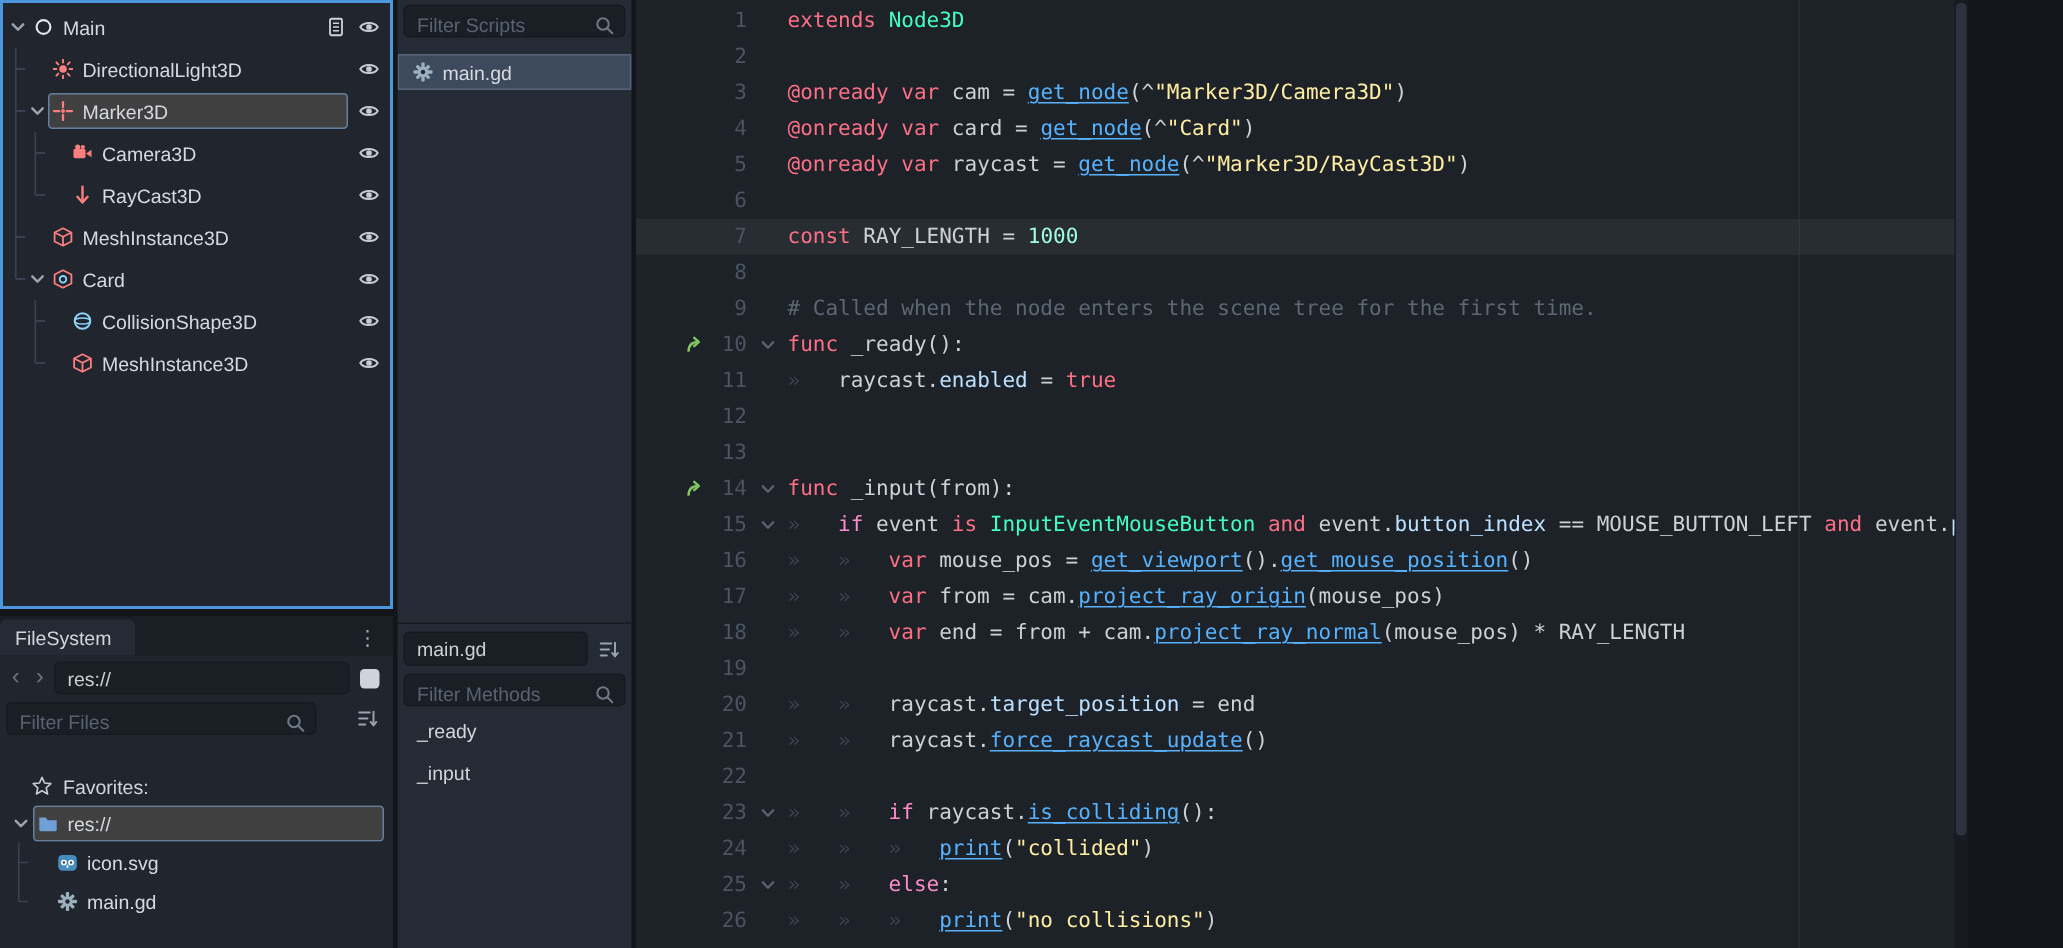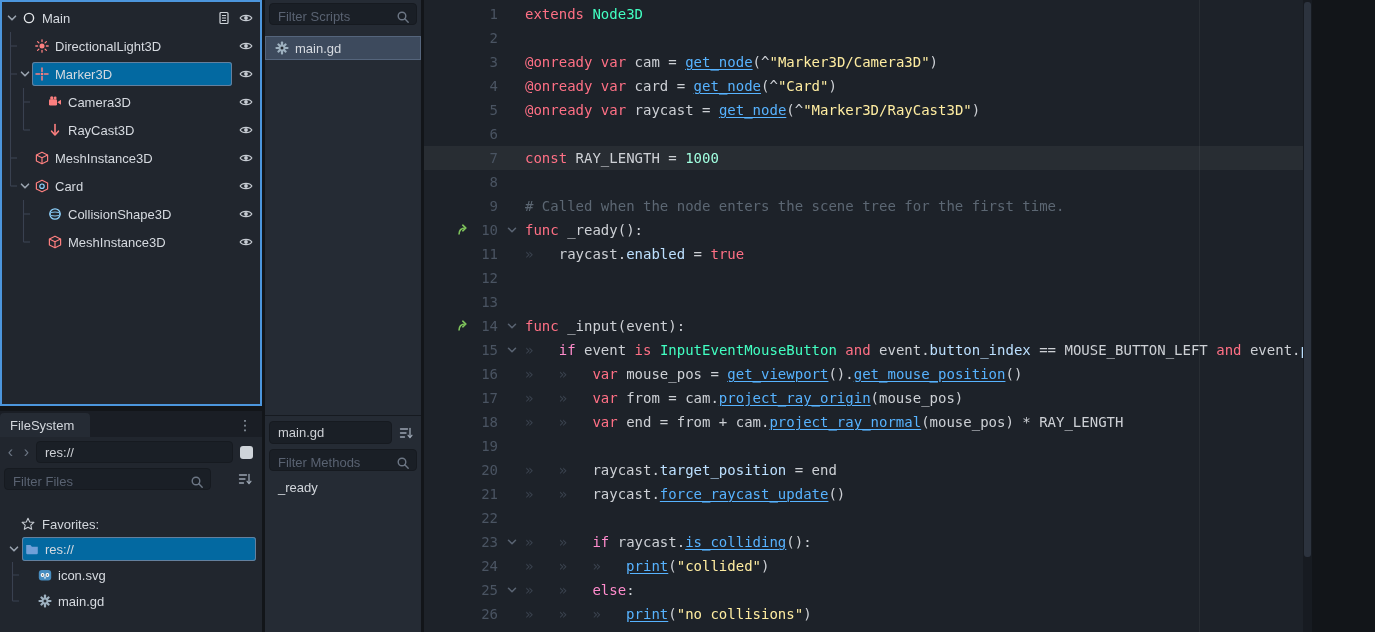--- a/index.html
+++ b/index.html
@@ -12,21 +12,21 @@
   .fs-dock{flex:1;margin-top:5px;background:#21262e;display:flex;flex-direction:column;overflow:hidden}
 
   
   .trow{display:flex;align-items:center;height:28px;padding:0 6px 0 2px}
   .fs-dock .trow{height:26px;padding-left:6px}
   .conn{width:13px;height:100%;flex:none}
   .conn svg{display:block;width:100%;height:100%}
   .chevslot{width:15px;height:14px;flex:none;display:flex;align-items:center;justify-content:center}
   .fs-dock .chevslot{width:16px}
   .tcontent{display:flex;align-items:center;flex:1;height:24px;border-radius:3px;padding-left:2px;gap:6px;min-width:0}
-  .tcontent.sel{background:#0369a1;box-shadow:inset 0 0 0 1px #64809e}
+  .tcontent.sel{background:#404040;box-shadow:inset 0 0 0 1px #64809e}
   .tlabel{font-size:13px;color:#d6dae0;white-space:nowrap;overflow:hidden}
   .icn{display:flex;width:15px;height:15px;flex:none;align-items:center;justify-content:center}
   .icn svg{display:block}
   .rowbtn{margin-left:6px;width:16px;height:16px;cursor:pointer}
 
   
   .fs-titlebar{height:26px;flex:none;background:#1a1e25;display:flex;align-items:flex-end;padding-right:8px}
   .fs-tab{background:#252b34;height:24px;padding:0 16px 0 10px;display:flex;align-items:center;font-size:13px;color:#d2d6dc;border-radius:4px 4px 0 0}
   .dots{margin-left:auto;color:#9aa4b0;font-size:14px;line-height:24px;padding:0 2px;cursor:pointer}
   .fs-nav{display:flex;align-items:center;gap:3px;padding:4px 6px 2px 4px}
@@ -548,20 +548,23 @@
         <span class="icn">
             <svg width="14" height="14" viewBox="0 0 14 14">
               <circle cx="6" cy="6" r="3.8" fill="none" stroke="#6d7785" stroke-width="1.4"></circle>
               <line x1="8.8" y1="8.8" x2="12.2" y2="12.2" stroke="#6d7785" stroke-width="1.4" stroke-linecap="round"></line>
             </svg>
           </span>
       </div>
       <div id="method-list">
           <div class="mitem">
             <span>_ready</span>
+          </div>
+          <div class="mitem">
+            <span>_input</span>
           </div>
         </div>
     </div>
   </div>
 
   <div class="editor">
     <div id="code-lines">
         <div class="cl"><span class="gfn"></span><span class="gnum">1</span><span class="gfold"></span><span class="ctext"><span class="tk tk-k">extends </span><span class="tk tk-t">Node3D</span></span></div>
         <div class="cl"><span class="gfn"></span><span class="gnum">2</span><span class="gfold"></span><span class="ctext"></span></div>
         <div class="cl"><span class="gfn"></span><span class="gnum">3</span><span class="gfold"></span><span class="ctext"><span class="tk tk-k">@onready </span><span class="tk tk-k">var </span><span class="tk tk-d">cam = </span><span class="tk tk-f">get_node</span><span class="tk tk-d">(^</span><span class="tk tk-s">"Marker3D/Camera3D"</span><span class="tk tk-d">)</span></span></div>
@@ -578,21 +581,21 @@
               <path d="M3.5 5.2 L7 8.8 L10.5 5.2" fill="none" stroke="#5a6472" stroke-width="1.5" stroke-linecap="round" stroke-linejoin="round"></path>
             </svg></span><span class="ctext"><span class="tk tk-k">func </span><span class="tk tk-d">_ready():</span></span></div>
         <div class="cl"><span class="gfn"></span><span class="gnum">11</span><span class="gfold"></span><span class="ctext"><span class="tab"><span class="tm">»</span></span><span class="tk tk-d">raycast.</span><span class="tk tk-m">enabled</span><span class="tk tk-d"> = </span><span class="tk tk-k">true</span></span></div>
         <div class="cl"><span class="gfn"></span><span class="gnum">12</span><span class="gfold"></span><span class="ctext"></span></div>
         <div class="cl"><span class="gfn"></span><span class="gnum">13</span><span class="gfold"></span><span class="ctext"></span></div>
         <div class="cl"><span class="gfn"><svg width="14" height="14" viewBox="0 0 14 14">
               <path d="M3 11.5 C3 6.5 5.5 5 9.5 5" fill="none" stroke="#7fc45c" stroke-width="1.6"></path>
               <path d="M6.8 2.2 L9.9 5 L6.8 7.8" fill="none" stroke="#7fc45c" stroke-width="1.6" stroke-linecap="round" stroke-linejoin="round"></path>
             </svg></span><span class="gnum">14</span><span class="gfold"><svg width="14" height="14" viewBox="0 0 14 14">
               <path d="M3.5 5.2 L7 8.8 L10.5 5.2" fill="none" stroke="#5a6472" stroke-width="1.5" stroke-linecap="round" stroke-linejoin="round"></path>
-            </svg></span><span class="ctext"><span class="tk tk-k">func </span><span class="tk tk-d">_input(event):</span></span></div>
+            </svg></span><span class="ctext"><span class="tk tk-k">func </span><span class="tk tk-d">_input(from):</span></span></div>
         <div class="cl"><span class="gfn"></span><span class="gnum">15</span><span class="gfold"><svg width="14" height="14" viewBox="0 0 14 14">
               <path d="M3.5 5.2 L7 8.8 L10.5 5.2" fill="none" stroke="#5a6472" stroke-width="1.5" stroke-linecap="round" stroke-linejoin="round"></path>
             </svg></span><span class="ctext"><span class="tab"><span class="tm">»</span></span><span class="tk tk-c">if </span><span class="tk tk-d">event </span><span class="tk tk-k">is </span><span class="tk tk-t">InputEventMouseButton </span><span class="tk tk-k">and </span><span class="tk tk-d">event.</span><span class="tk tk-m">button_index</span><span class="tk tk-d"> == MOUSE_BUTTON_LEFT </span><span class="tk tk-k">and </span><span class="tk tk-d">event.</span><span class="tk tk-m">pressed</span><span class="tk tk-d">:</span></span></div>
         <div class="cl"><span class="gfn"></span><span class="gnum">16</span><span class="gfold"></span><span class="ctext"><span class="tab"><span class="tm">»</span></span><span class="tab"><span class="tm">»</span></span><span class="tk tk-k">var </span><span class="tk tk-d">mouse_pos = </span><span class="tk tk-f">get_viewport</span><span class="tk tk-d">().</span><span class="tk tk-f">get_mouse_position</span><span class="tk tk-d">()</span></span></div>
         <div class="cl"><span class="gfn"></span><span class="gnum">17</span><span class="gfold"></span><span class="ctext"><span class="tab"><span class="tm">»</span></span><span class="tab"><span class="tm">»</span></span><span class="tk tk-k">var </span><span class="tk tk-d">from = cam.</span><span class="tk tk-f">project_ray_origin</span><span class="tk tk-d">(mouse_pos)</span></span></div>
         <div class="cl"><span class="gfn"></span><span class="gnum">18</span><span class="gfold"></span><span class="ctext"><span class="tab"><span class="tm">»</span></span><span class="tab"><span class="tm">»</span></span><span class="tk tk-k">var </span><span class="tk tk-d">end = from + cam.</span><span class="tk tk-f">project_ray_normal</span><span class="tk tk-d">(mouse_pos) * RAY_LENGTH</span></span></div>
         <div class="cl"><span class="gfn"></span><span class="gnum">19</span><span class="gfold"></span><span class="ctext"></span></div>
         <div class="cl"><span class="gfn"></span><span class="gnum">20</span><span class="gfold"></span><span class="ctext"><span class="tab"><span class="tm">»</span></span><span class="tab"><span class="tm">»</span></span><span class="tk tk-d">raycast.</span><span class="tk tk-m">target_position</span><span class="tk tk-d"> = end</span></span></div>
         <div class="cl"><span class="gfn"></span><span class="gnum">21</span><span class="gfold"></span><span class="ctext"><span class="tab"><span class="tm">»</span></span><span class="tab"><span class="tm">»</span></span><span class="tk tk-d">raycast.</span><span class="tk tk-f">force_raycast_update</span><span class="tk tk-d">()</span></span></div>
         <div class="cl"><span class="gfn"></span><span class="gnum">22</span><span class="gfold"></span><span class="ctext"></span></div>

